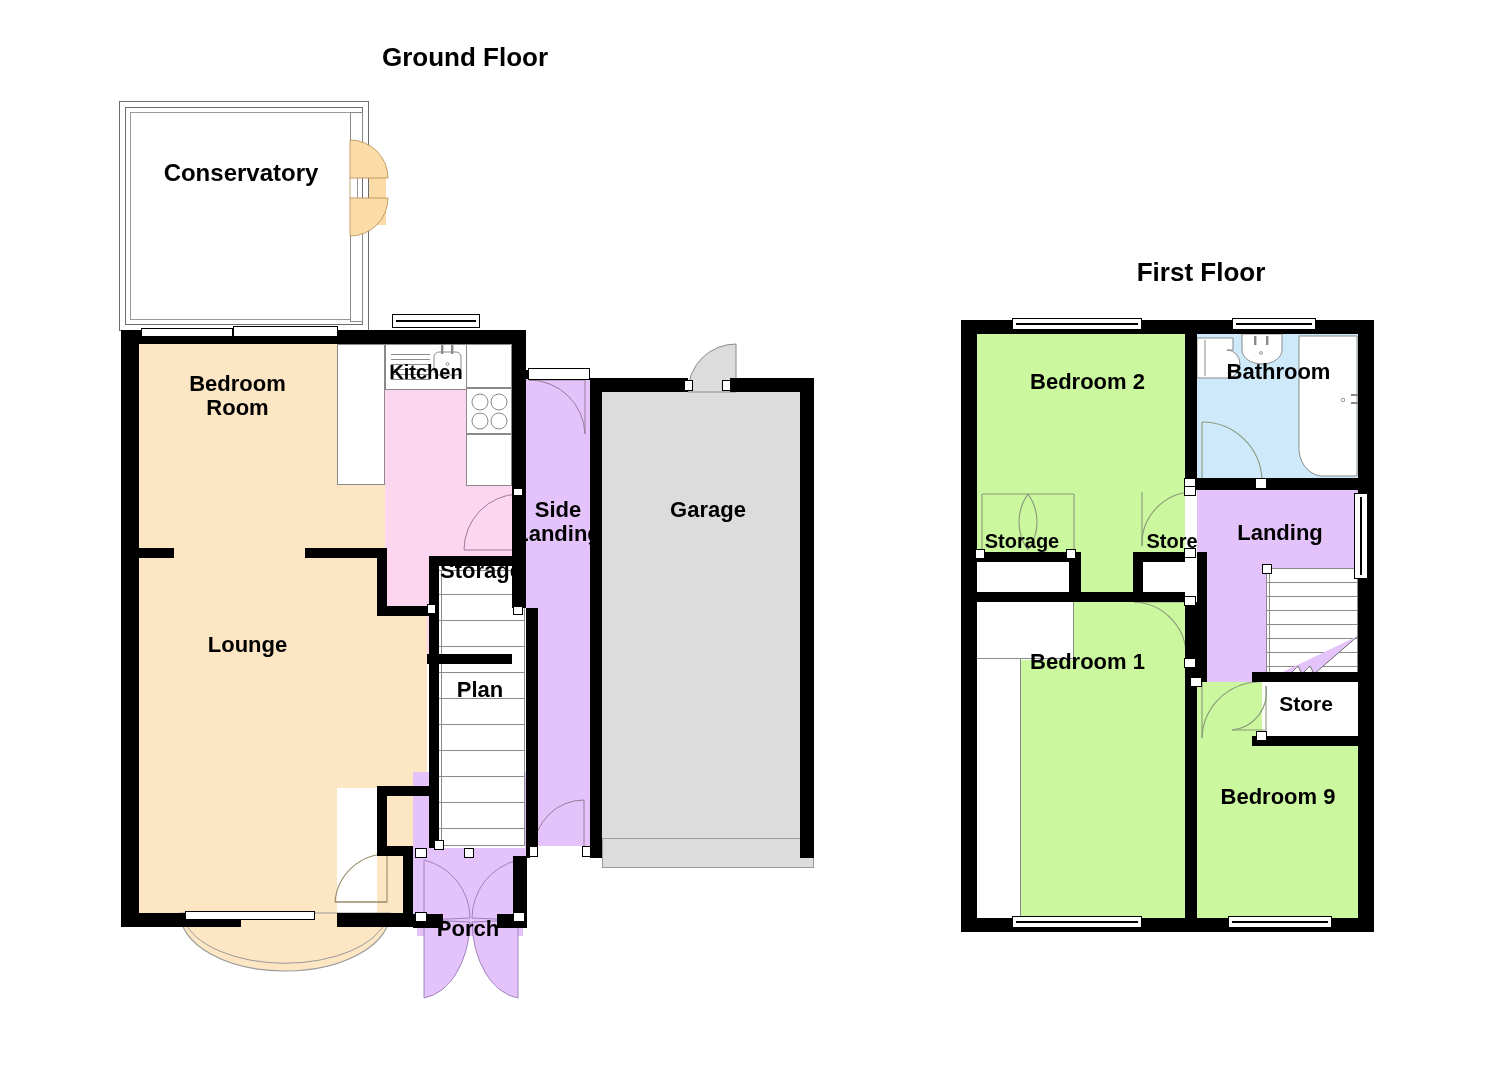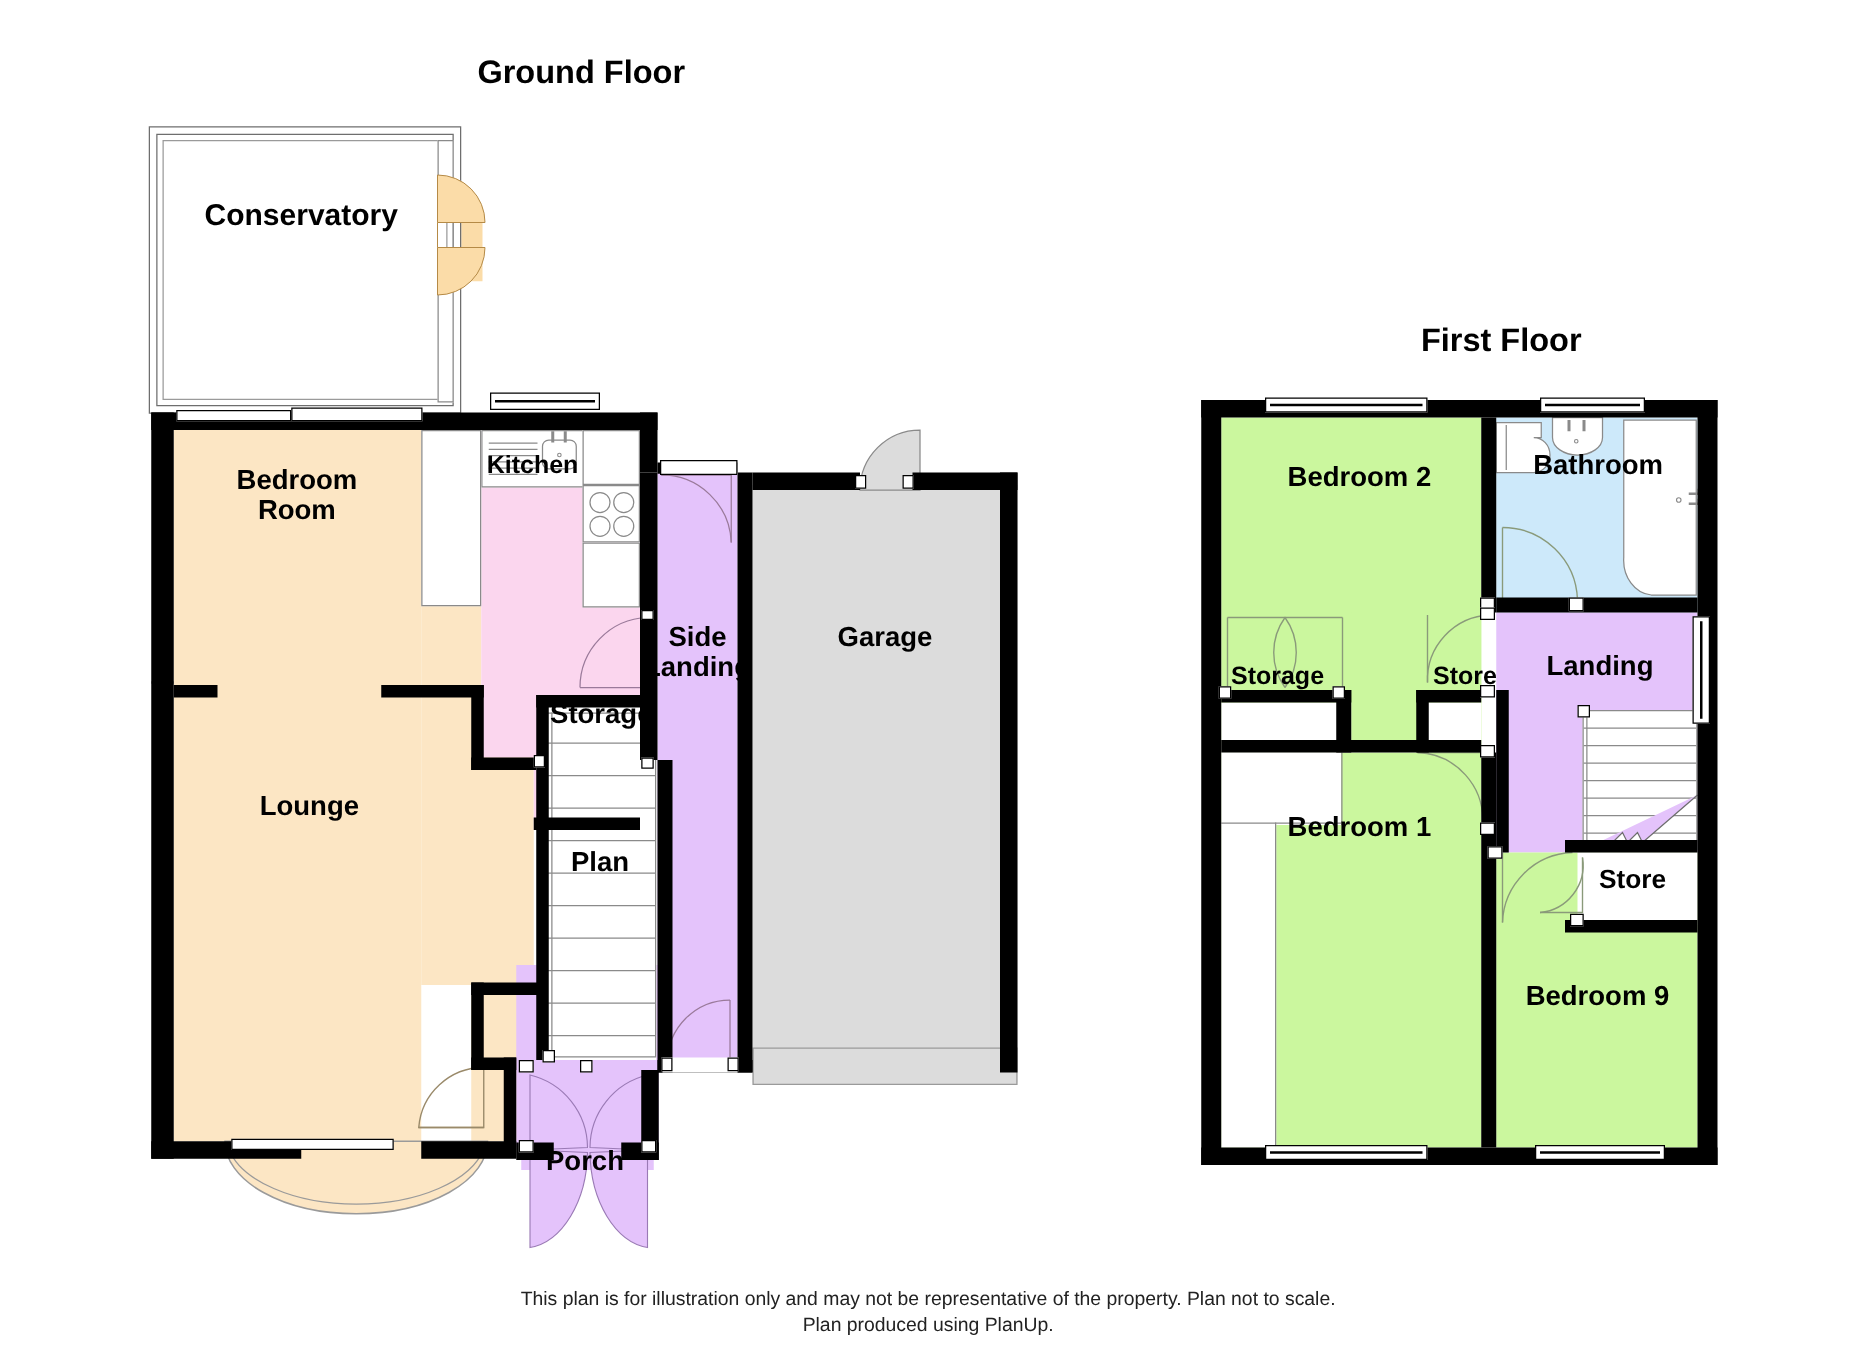--- a/index.html
+++ b/index.html
@@ -445,18 +445,14 @@
     <div class="room-label" style="left:1246px; top:693px; width:120px; font-size:21px;">Store</div>
     <div class="arc" style="left:1232px; top:686px; width:40px; height:52px; z-index:27;">
       <svg width="40" height="52" viewBox="0 0 40 52">
         <path d="M34 0 A38 38 0 0 1 0 44" fill="none" stroke="#8a9a7a" stroke-width="1.1"></path>
         <path d="M34 0 L34 44 L0 44" fill="none" stroke="#8a9a7a" stroke-width="1.1"></path>
       </svg>
     </div>
     <div class="jamb" style="left:1256px; top:731px; width:11px; height:10px;"></div>
   </div>
 
-  <div class="footer">
-    <div>This plan is for illustration only and may not be representative of the property. Plan not to scale.</div>
-    <div>Plan produced using PlanUp.</div>
-  </div>
 
 </div>
 
 </body></html>

